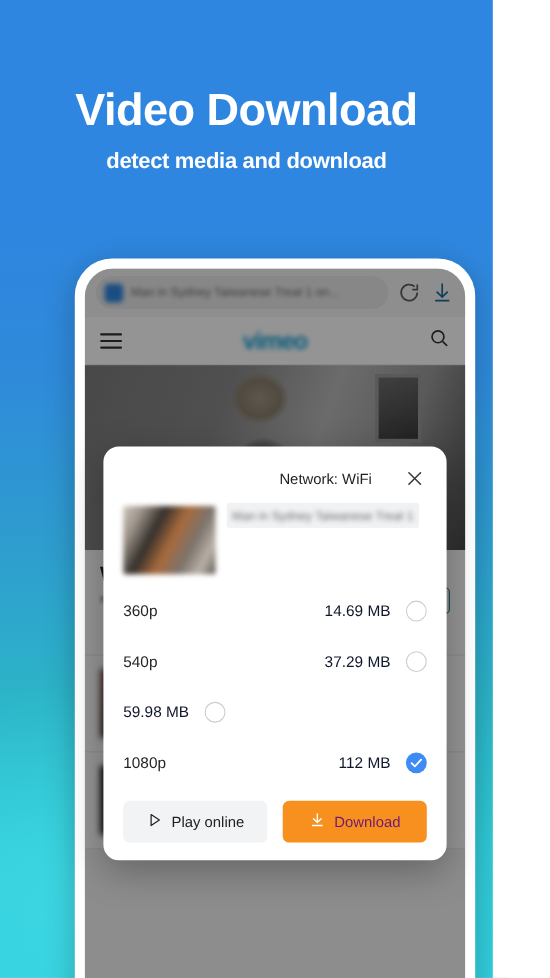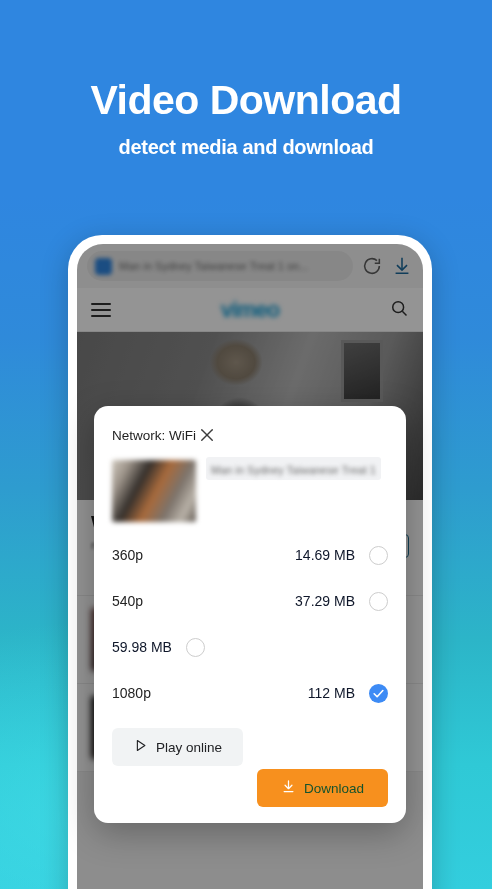--- a/index.html
+++ b/index.html
@@ -3,21 +3,21 @@
 <meta charset="utf-8">
 <style>
   * { box-sizing: border-box; margin: 0; padding: 0; }
   html, body {
     width: 500px; height: 889px;
     overflow: hidden;
     font-family: "Liberation Sans", sans-serif;
   }
   #root {
     position: relative;
-    width: 492px; height: 889px;
+    width: 448px; height: 889px;
     background:
       linear-gradient(to bottom,
         #2f86e0 0%,
         #2f86e0 22%,
         #2f8ada 38%,
         #2e9ccf 55%,
         #2cb5c8 72%,
         #2fc9d6 86%,
         #33cede 100%);
     overflow: hidden;
@@ -199,22 +199,23 @@
     position: absolute;
     left: 94px; top: 406px;
     width: 312px;
     background: #ffffff;
     border-radius: 14px;
     z-index: 9;
     padding: 18px 18px 16px 18px;
     box-shadow: 0 10px 34px rgba(0,0,0,.28);
   }
   .dlg-head {
-    display: flex; align-items: center; justify-content: flex-start;
+    display: flex; align-items: center; justify-content: flex-end;
     margin-bottom: 14px;
+    gap: 28px;
   }
   .dlg-network { font-size: 13.5px; color: #1f1f1f; }
   .close-btn {
     width: 22px; height: 22px;
     display: flex; align-items: center; justify-content: center;
     cursor: pointer;
   }
 
   .media-row {
     display: flex; gap: 10px; align-items: flex-start;
@@ -270,21 +271,21 @@
     height: 38px;
     border-radius: 6px;
     display: flex; align-items: center; justify-content: center;
     gap: 8px;
     font-size: 13.5px;
     cursor: pointer;
     border: none;
     font-family: "Liberation Sans", sans-serif;
   }
   .btn-play { background: #f1f3f4; color: #202124; }
-  .btn-download { background: #f7901e; color: #14532d; margin-top: 41px; }
+  .btn-download { background: #f7901e; color: #701a75; }
 </style>
 </head>
 <body>
 
 <div id="root">
 
   <div class="headline">
     <div class="title">Video Download</div>
     <div class="subtitle">detect media and download</div>
   </div>

